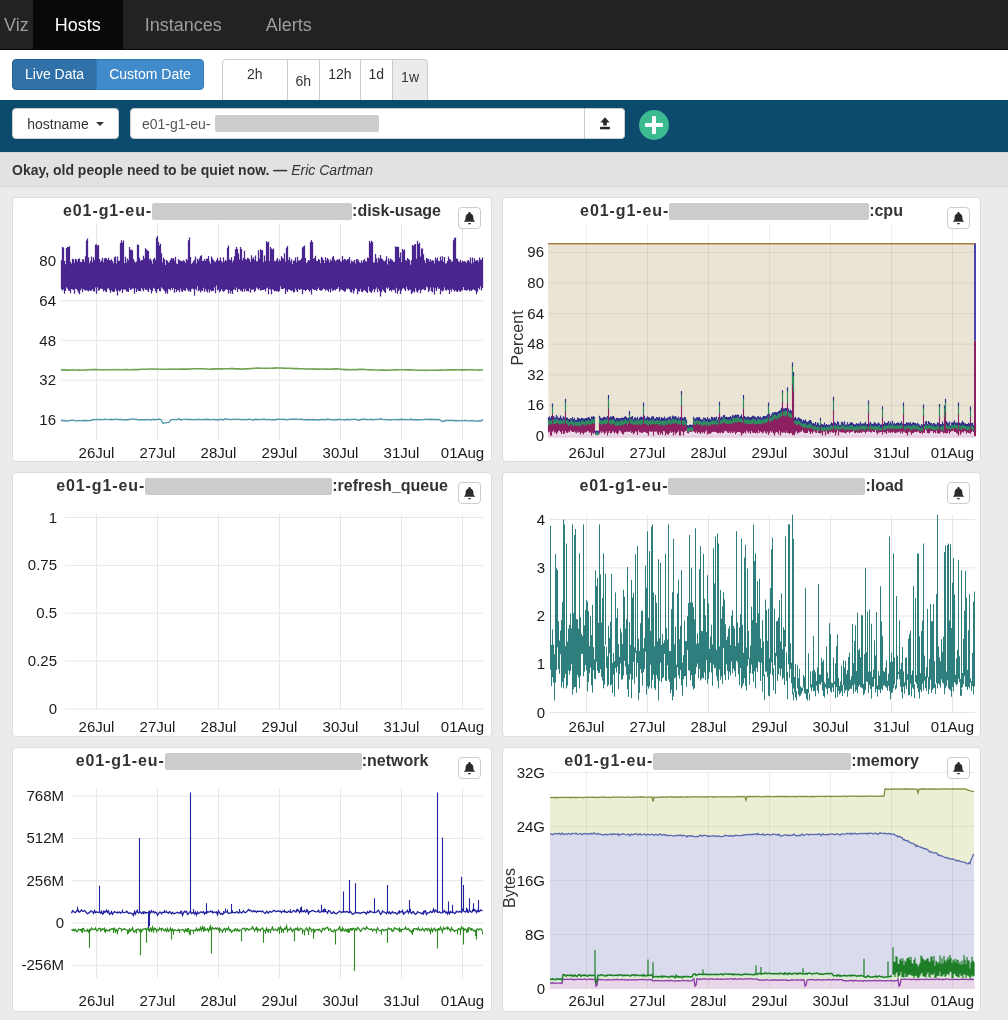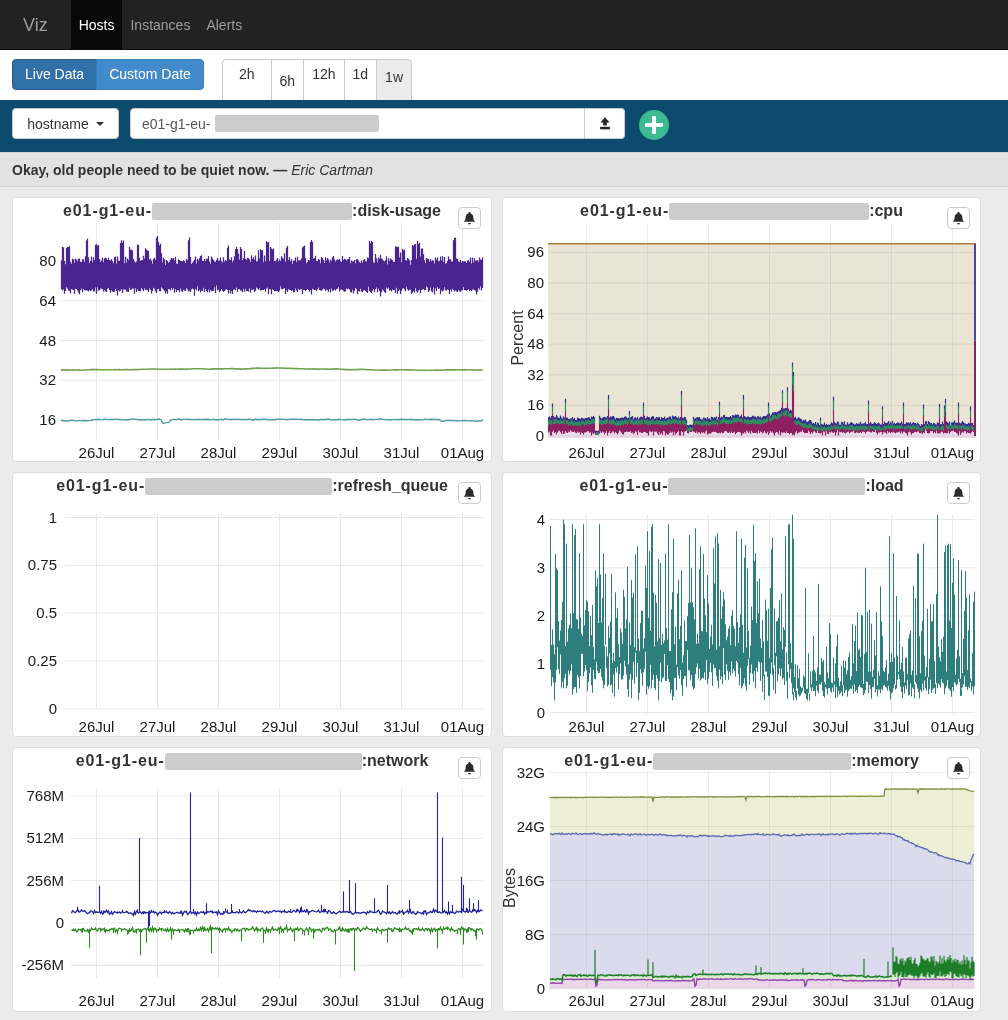--- a/index.html
+++ b/index.html
@@ -1,18 +1,18 @@
 <!DOCTYPE html>
 <html><head><meta charset="utf-8"><title>Viz</title>
 <style>
 * { margin:0; padding:0; box-sizing:border-box; }
 html,body { width:1008px; height:1020px; font-family:"Liberation Sans",sans-serif; background:#ebebeb; }
 .navbar { height:50px; background:#222222; border-bottom:1px solid #080808; display:flex; align-items:stretch; }
-.brand { color:#9d9d9d; font-size:18px; line-height:50px; padding:0 23px; }
-.navitem { color:#9d9d9d; font-size:14px; line-height:50px; padding:0 8px; }
+.brand { color:#9d9d9d; font-size:18px; line-height:50px; padding:0 4px; }
+.navitem { color:#9d9d9d; font-size:18px; line-height:50px; padding:0 22px; }
 .navitem.active { background:#080808; color:#fff; }
 .ctrlrow { height:50px; background:#ffffff; position:relative; }
 .btn { display:inline-block; font-size:14px; line-height:19px; padding:5px 12px; border:1px solid #ccc;
   background:#fff; color:#333; }
 .btn-primary { background:#428bca; border-color:#357ebd; color:#fff; }
 .btn-primary.active { background:#3071a9; border-color:#285e8e; }
 .bgroup { position:absolute; top:9px; display:flex; }
 .bgroup .btn { margin-left:-1px; border-radius:0; }
 .bgroup .btn:first-child { margin-left:0; border-radius:4px 0 0 4px; }
 .bgroup .btn:last-child { border-radius:0 4px 4px 0; }
@@ -51,21 +51,21 @@
   <div class="navitem active">Hosts</div>
   <div class="navitem">Instances</div>
   <div class="navitem">Alerts</div>
 </div>
 <div class="ctrlrow">
   <div class="bgroup" style="left:12px;">
     <div class="btn btn-primary active">Live Data</div>
     <div class="btn btn-primary">Custom Date</div>
   </div>
   <div class="bgroup" style="left:222px;">
-    <div class="btn" style="padding:5px 16px;">2h</div>
+    <div class="btn" style="padding:5px 24px;">2h</div>
     <div class="btn" style="padding:12px 8px;">6h</div>
     <div class="btn" style="padding:5px 8px;">12h</div>
     <div class="btn" style="padding:5px 8px;">1d</div>
     <div class="btn" style="padding:8px 8px;background:#ebebeb;">1w</div>
   </div>
 </div>
 <div class="hostrow">
   <div class="hostbtn">hostname <span class="caret"></span></div>
   <div class="inputwrap">
     <div class="inputbox">e01-g1-eu-<span class="inredact"></span></div>

